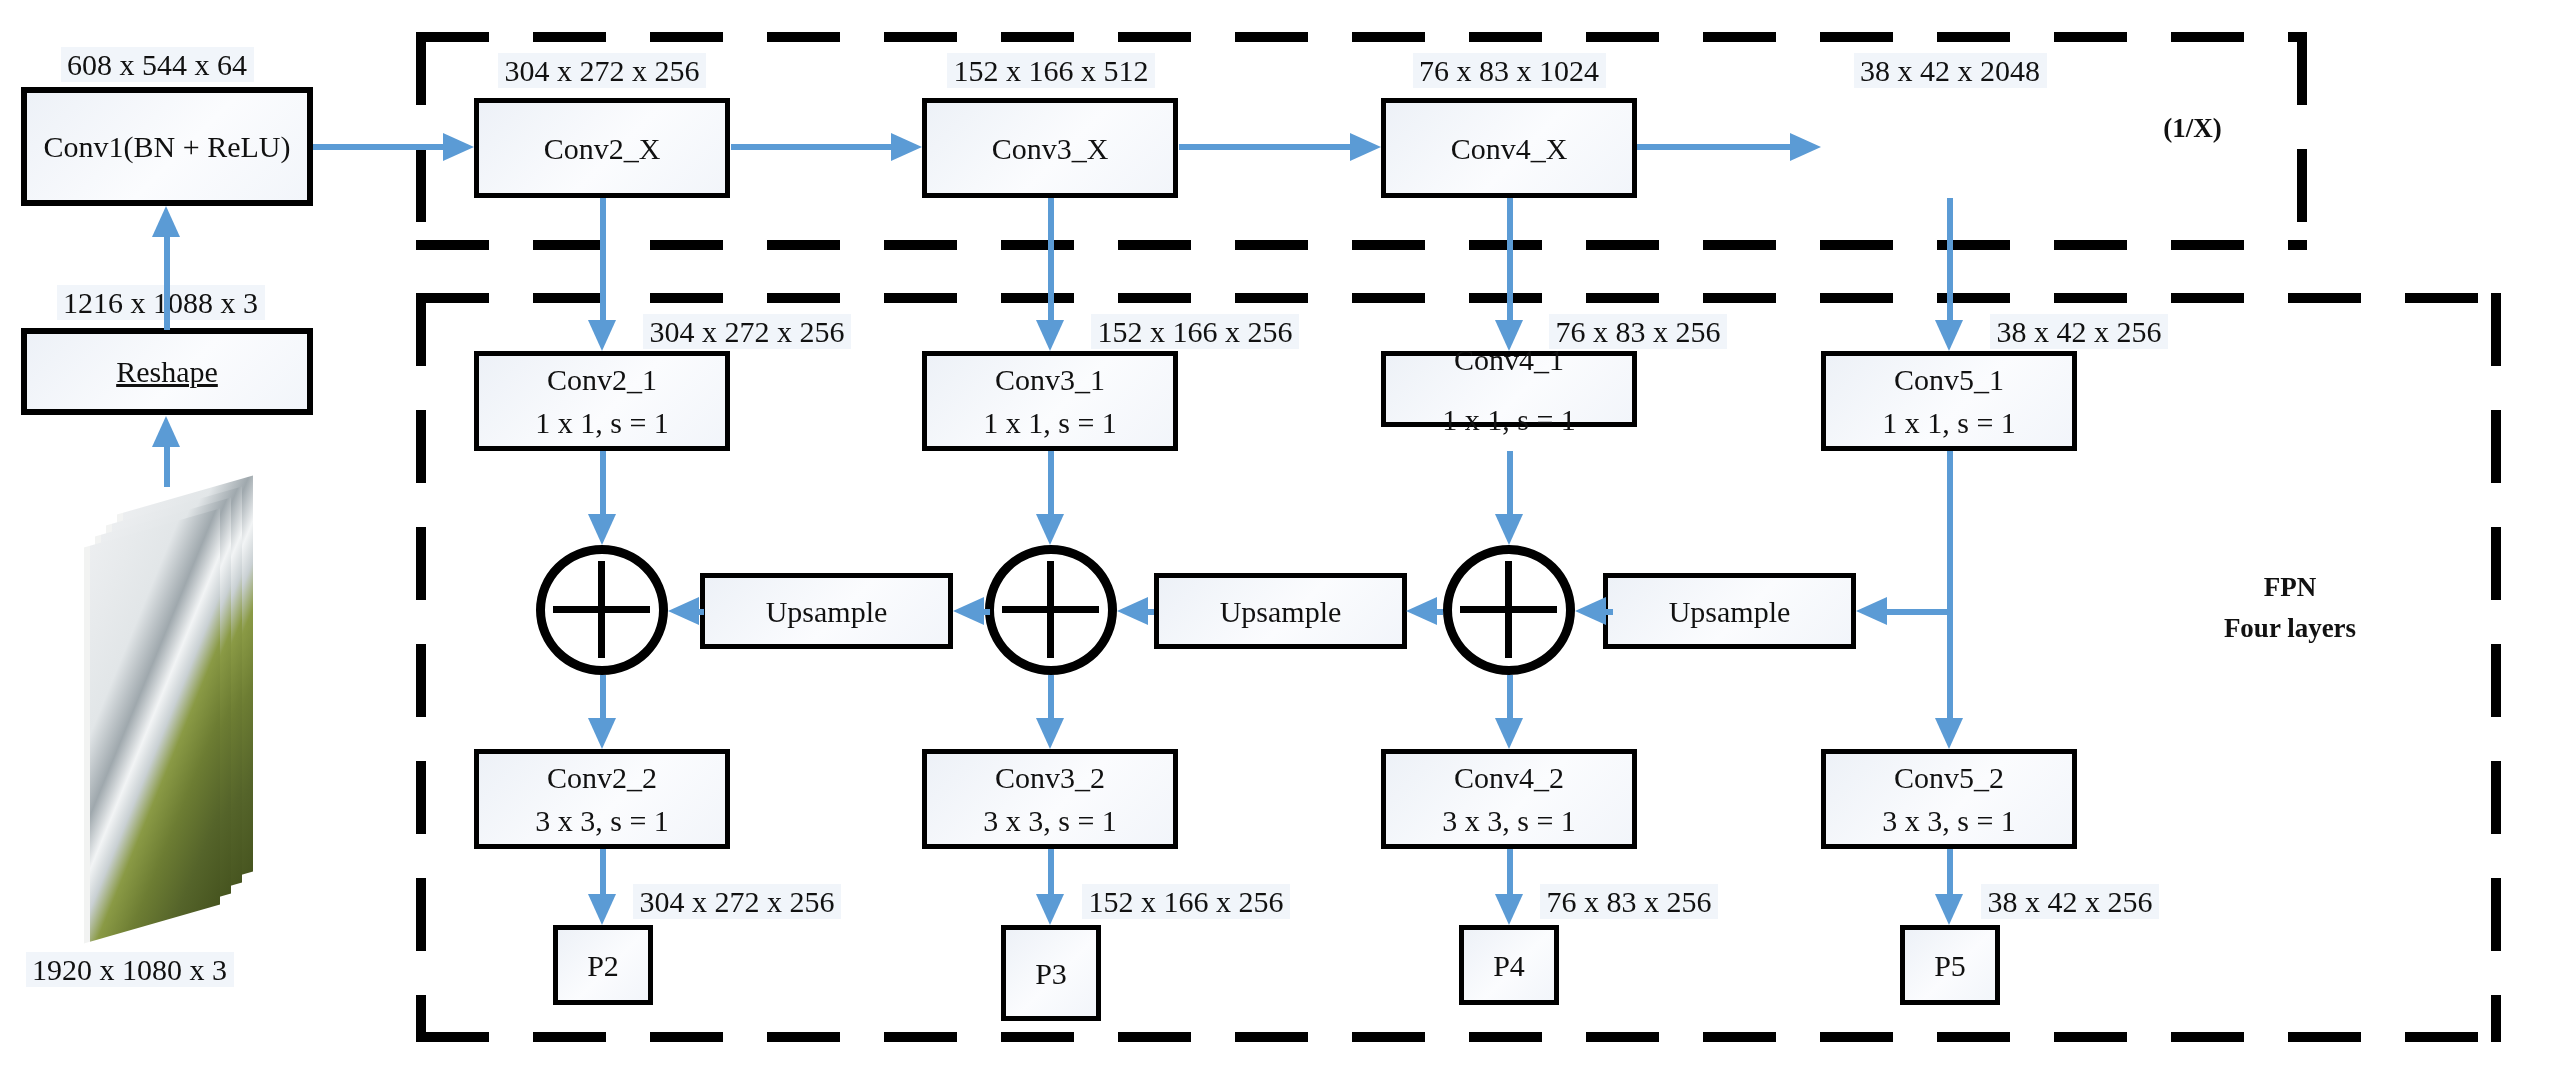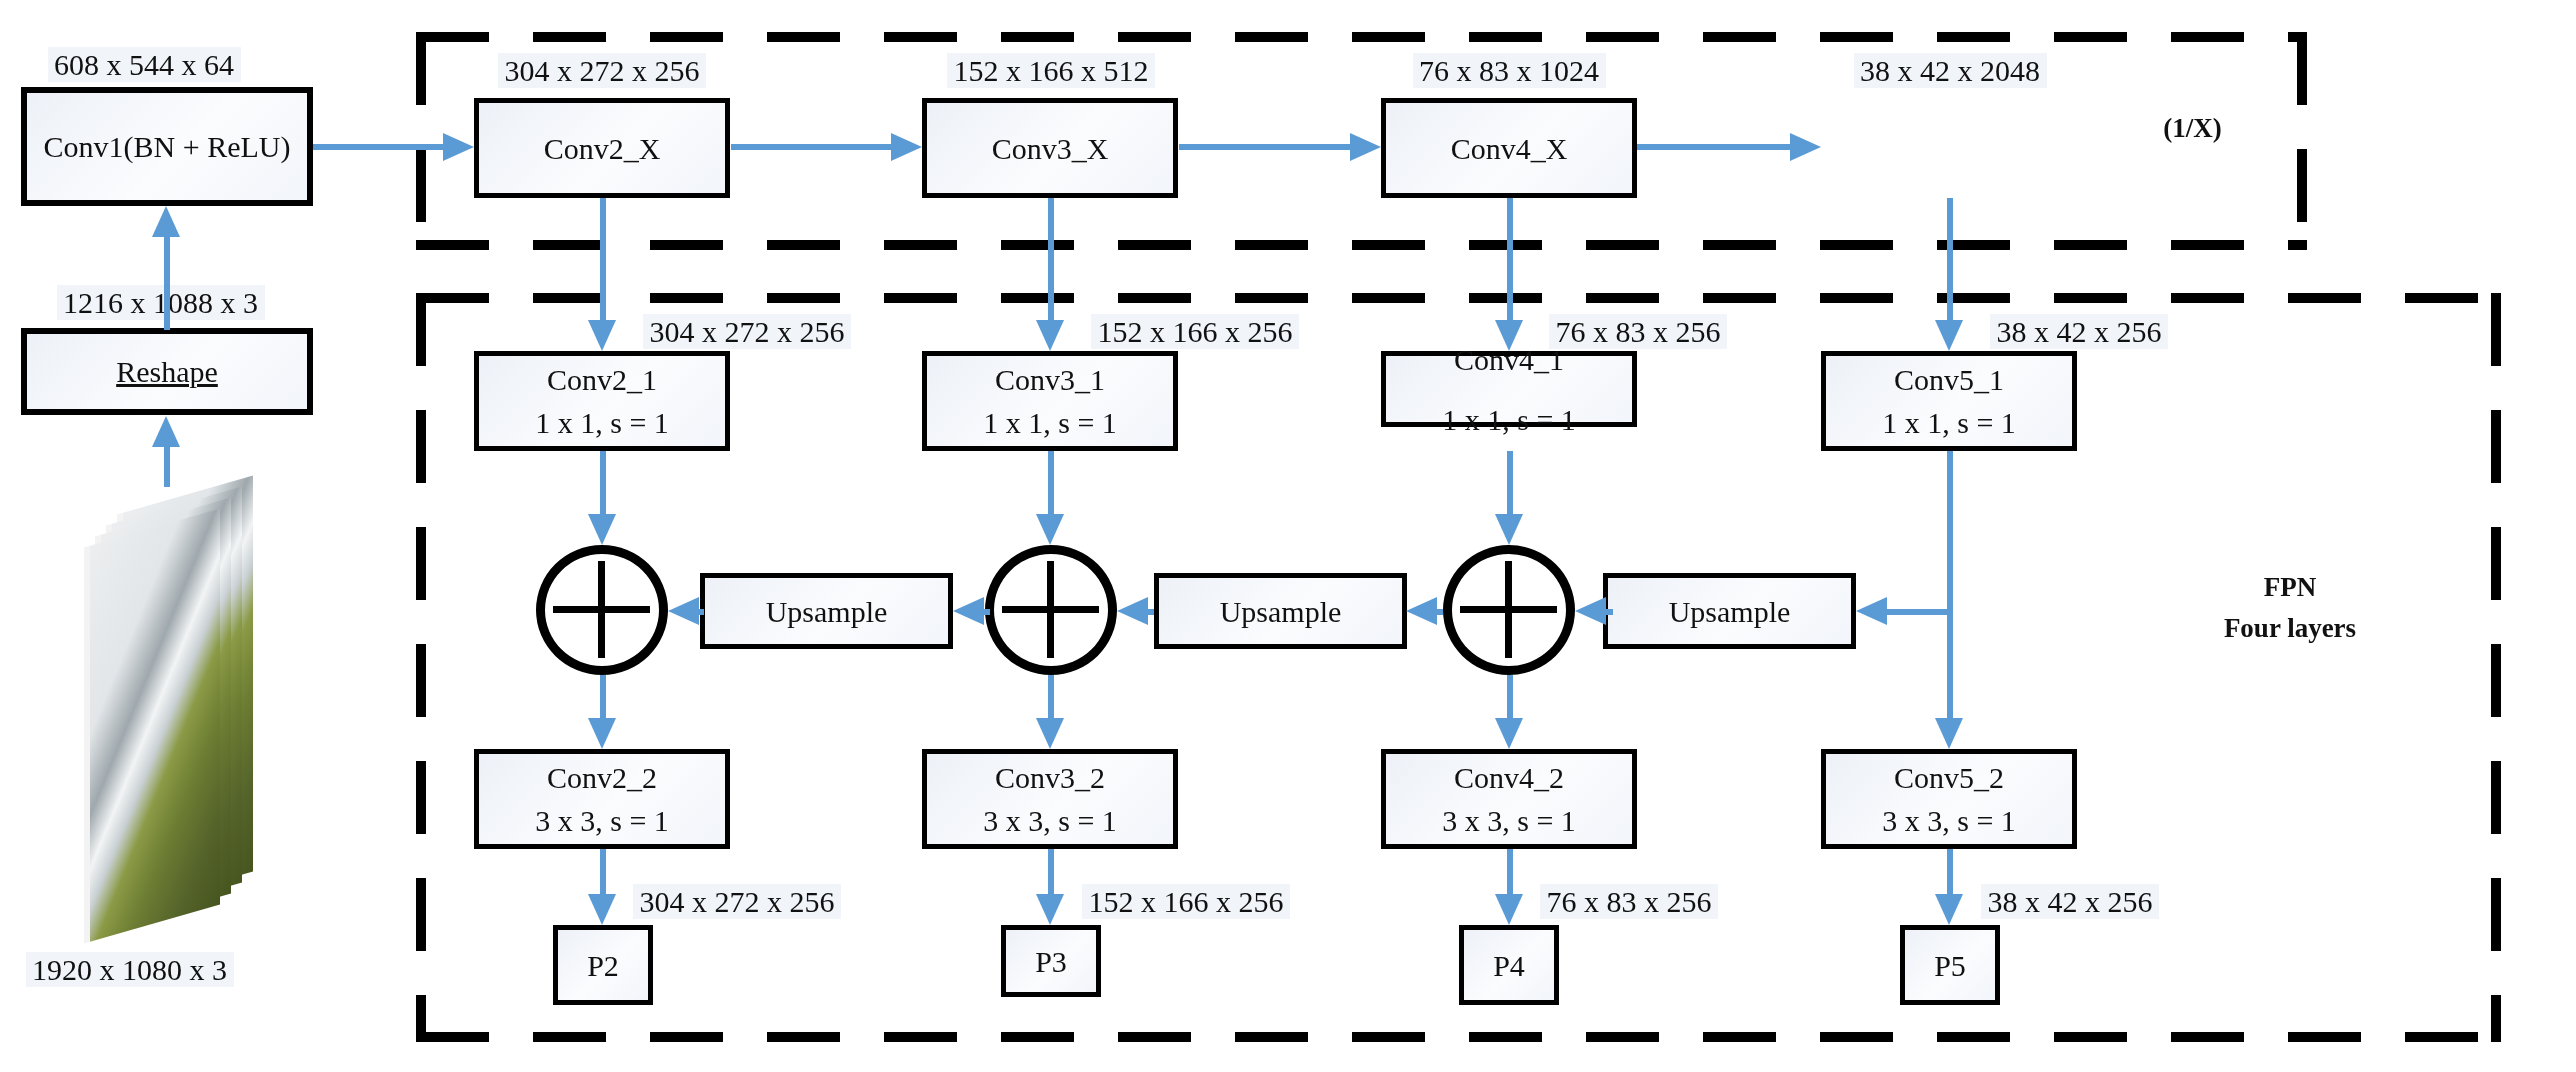--- a/index.html
+++ b/index.html
@@ -64,21 +64,21 @@
   <div class="dash-v" style="left:2491px;top:293px;height:749px;"></div>
 
   <div class="title" style="left:2053px;top:108px;width:279px;">
     <div>(1/X)</div>
   </div>
   <div class="title" style="left:2157px;top:567px;width:266px;">
     <div>FPN</div>
     <div>Four layers</div>
   </div>
 
-  <div class="dim ctr" style="left:8px;top:48px;width:272px;">
+  <div class="dim ctr" style="left:21px;top:48px;width:272px;">
     <span>608 x 544 x 64</span>
   </div>
   <div class="box thick" style="left:21px;top:87px;width:292px;height:119px;">
     <div>Conv1(BN + ReLU)</div>
   </div>
 
   <div class="dim ctr" style="left:21px;top:286px;width:279px;">
     <span>1216 x 1088 x 3</span>
   </div>
   <div class="box thick" style="left:21px;top:328px;width:292px;height:87px;text-decoration:underline;">
@@ -270,21 +270,21 @@
 
   <div class="vline" style="left:1947px;top:849px;height:45px;"></div>
   <div class="ah ah-d" style="left:1935px;top:894px;"></div>
   <div class="dim" style="left:1981px;top:885px;">
     <span>38 x 42 x 256</span>
   </div>
 
   <div class="box" style="left:553px;top:925px;width:100px;height:80px;">
     <div>P2</div>
   </div>
-  <div class="box" style="left:1001px;top:925px;width:100px;height:72px;">
+  <div class="box" style="left:1001px;top:925px;width:100px;height:96px;">
     <div>P3</div>
   </div>
   <div class="box" style="left:1459px;top:925px;width:100px;height:80px;">
     <div>P4</div>
   </div>
   <div class="box" style="left:1900px;top:925px;width:100px;height:80px;">
     <div>P5</div>
   </div>
 
 </div>

